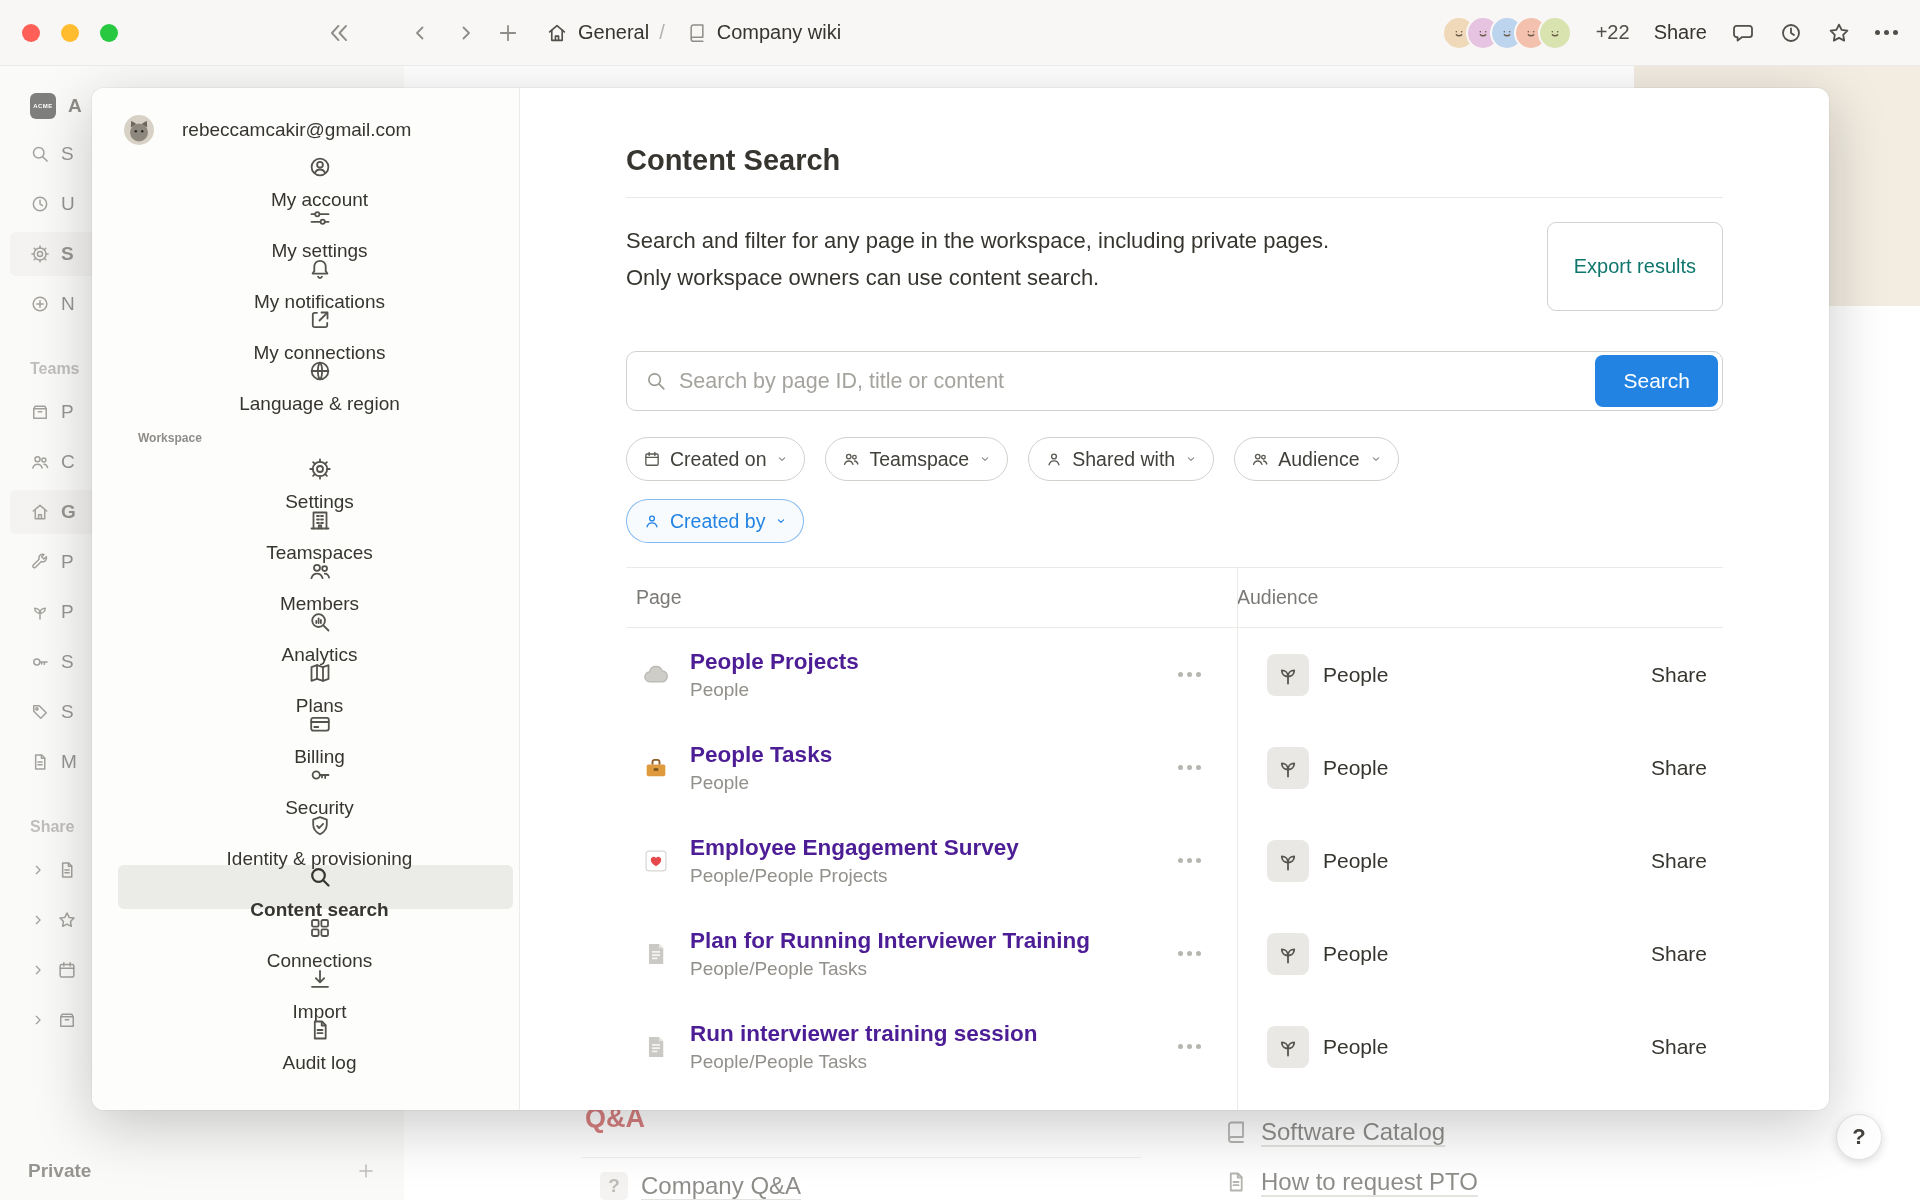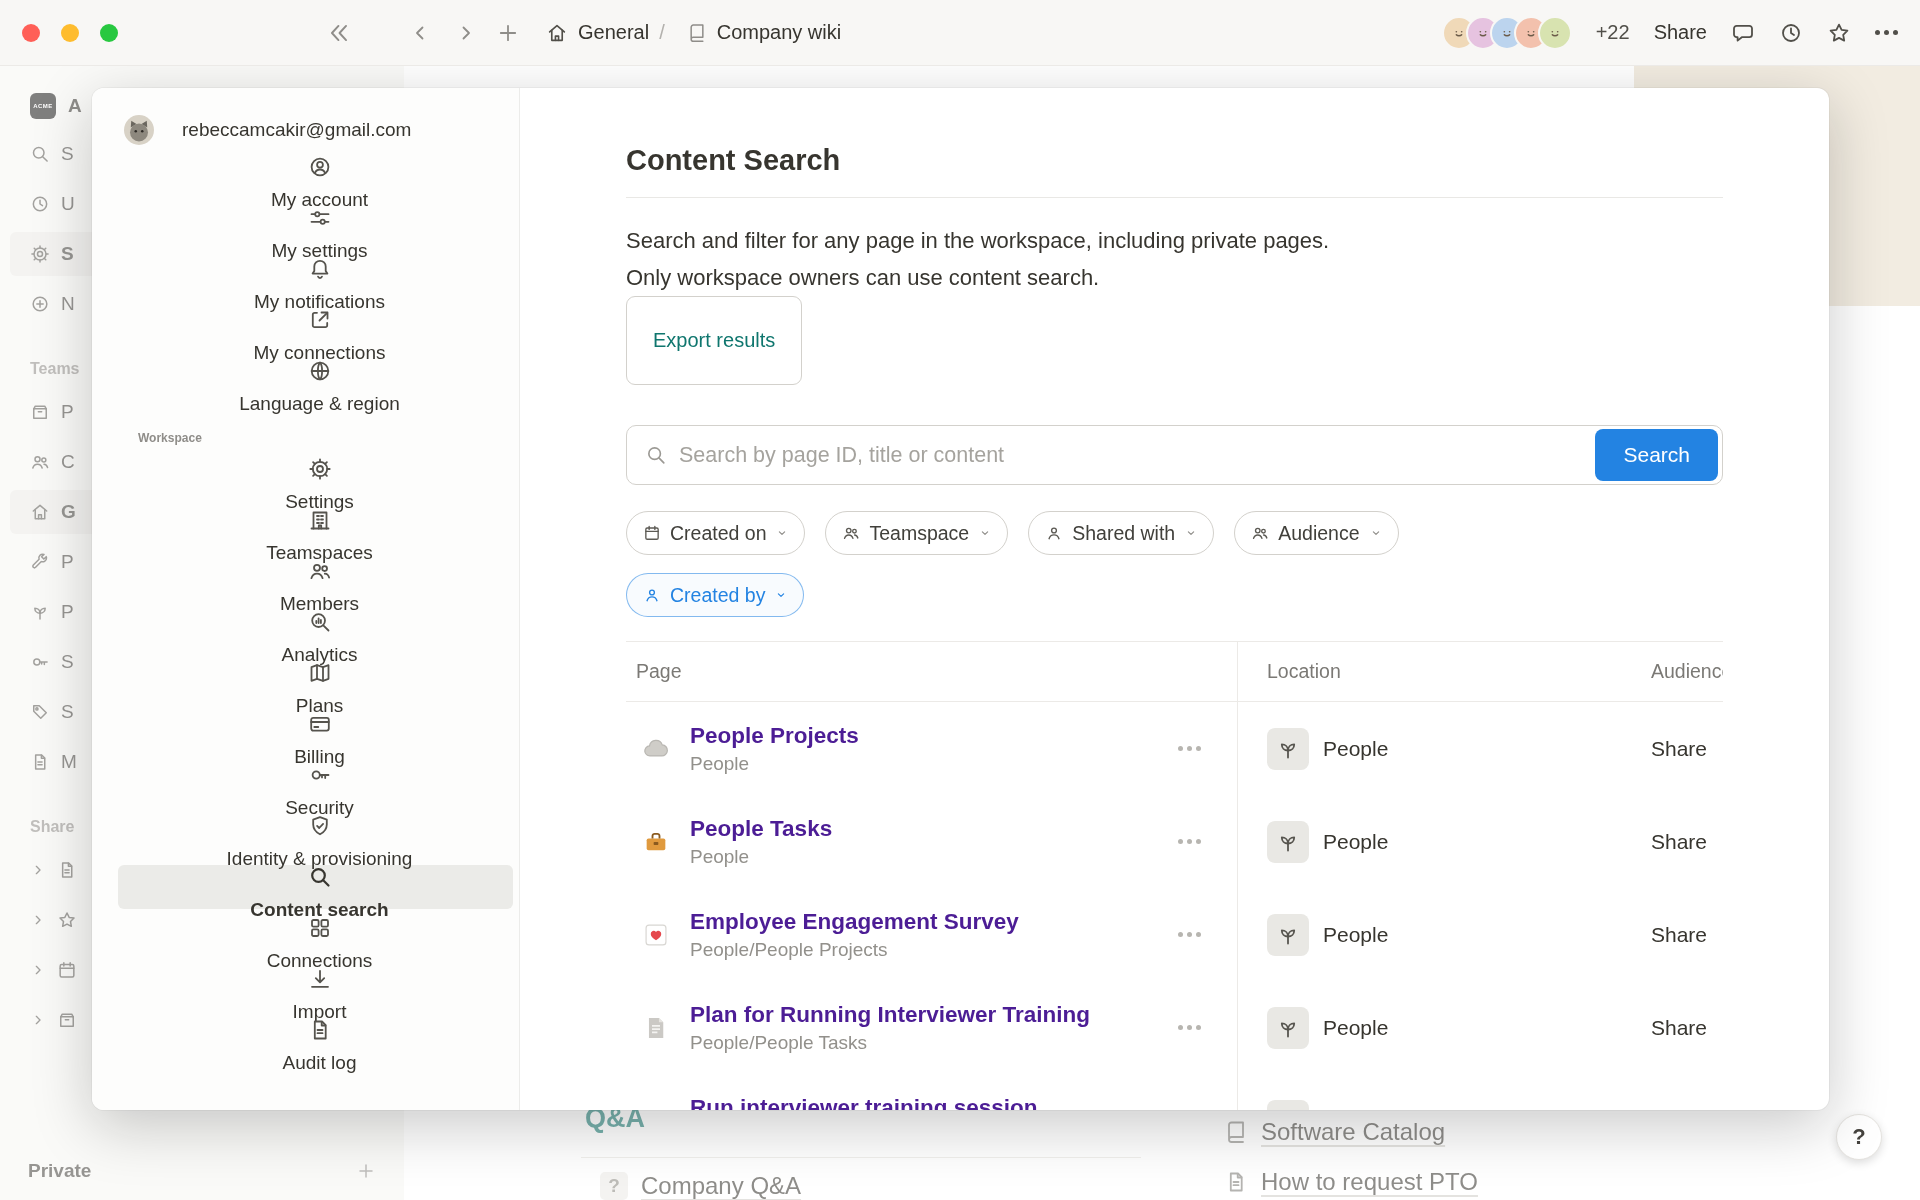--- a/index.html
+++ b/index.html
@@ -37,21 +37,21 @@
   .sb-row { display:flex; align-items:center; gap:11px; height:44px; margin:0 10px 6px; padding:0 8px 0 20px; border-radius:6px; font-size:19px; color:#45433e; cursor:pointer; }
   .sb-row .ic { color:#5c5a54; }
   .sb-row.active { background:#ebeae6; font-weight:600; }
   .sb-head { font-size:16px; font-weight:600; color:#908e89; margin:34px 0 12px 30px; cursor:pointer; }
   .sb-chev { color:#a3a19c; }
   .sb-private { position:absolute; left:0; right:0; bottom:18px; display:flex; align-items:center; justify-content:space-between; padding:0 28px; font-size:19px; color:#45433e; cursor:pointer;font-weight:bold; }
 
   
   .canvas { position:absolute; left:404px; top:66px; right:0; bottom:0; background:#fff; z-index:1; }
   .cover { position:absolute; right:0; top:0; width:286px; height:240px; background:#e8ddca; }
-  .qa-head { position:absolute; left:181px; top:1037px; font-size:27px; font-weight:700; color:#0f766e; }
+  .qa-head { position:absolute; left:181px; top:1037px; font-size:27px; font-weight:700; color:#b91c1c; }
   .qa-div { position:absolute; left:177px; top:1091px; width:560px; border-top:1px solid #e4e2de; }
   .bg-link { position:absolute; display:flex; align-items:center; gap:13px; cursor:pointer; }
   .bg-link .lbl { font-size:24px; color:#37352f; text-decoration:underline; text-decoration-color:#cfcdc8; text-underline-offset:5px; }
   .bg-link .bic { color:#7b7974; }
   .qmark-box { width:28px; height:28px; border-radius:5px; background:#eceae6; color:#8a8880; font-size:19px; font-weight:700; display:flex; align-items:center; justify-content:center; }
 
   
   .scrim { position:absolute; left:0; top:66px; right:0; bottom:0; background:rgba(255,255,255,0.44); z-index:40; }
   .help-fab { position:absolute; left:1836px; top:1114px; width:46px; height:46px; border-radius:50%; background:#fff;
               border:1px solid #e5e3df; box-shadow:0 3px 10px rgba(0,0,0,.14); font-size:22px; font-weight:600; color:#45433e;
@@ -67,21 +67,21 @@
   .sn-item { display:flex; align-items:center; gap:10px; height:44px; padding:0 12px 0 20px; border-radius:6px; margin-bottom:7px;
              font-size:19px; color:#37352f; cursor:pointer;flex-direction:column; }
   .sn-item .ic { color:#55534d; }
   .sn-item.selected { background:#ebebe8; font-weight:600; }
   .sn-item.selected .ic { stroke-width:2.2; color:#37352f; }
   .sn-head { font-size:12px; font-weight:600; color:#8f8d89; margin:28px 0 12px 20px; }
 
   .scontent { flex:1; display:flex; flex-direction:column; padding:0 106px; overflow:hidden; }
   .page-title { margin-top:56px; font-size:29px; font-weight:700; color:#37352f; }
   .tdiv { margin-top:20px; border-top:1px solid #e9e8e5; }
-  .introw { display:flex; justify-content:space-between; align-items:flex-start; margin-top:24px;flex-direction:column; }
+  .introw { display:flex; justify-content:space-between; align-items:flex-start; margin-top:24px; }
   .desc { font-size:22px; line-height:37px; color:#37352f; }
   .export-btn { font-size:20px; color:#0f766e; background:#fff; border:1px solid #d3d1cc; border-radius:9px; padding:32px 26px; cursor:pointer; white-space:nowrap; }
 
   .searchbar { display:flex; align-items:center; margin-top:40px; height:60px; border:1px solid #d3d1cc; border-radius:10px; padding-left:18px; }
   .searchbar .ic { color:#9b9994; }
   .searchbar input { flex:1; border:none; outline:none; font-size:21.5px; margin-left:12px; color:#37352f; font-family:"Liberation Sans",sans-serif; background:transparent; }
   .searchbar input::placeholder { color:#a5a39e; }
   .search-go { height:52px; margin:4px 4px 4px 0; padding:0 28px; border:none; border-radius:8px; background:#2383e2; color:#fff;
                font-size:21px; font-weight:500; cursor:pointer; font-family:"Liberation Sans",sans-serif; }
 
@@ -672,21 +672,20 @@
         </svg>
       <span>Created by</span>
       <svg class="ic s14 chev">
           <use href="#i-chev-d"></use>
         </svg>
     </div>
 
     <div class="tbl">
       <div class="thead">
         <div class="c-page">Page</div>
-        <div class="c-loc">Location</div>
         <div class="c-aud">Audience</div>
       </div>
 
       <div class="trow">
         <div class="c-page">
           <span class="picon">
             <svg viewBox="0 0 24 24" width="30" height="30">
                 <path d="M7.3 17.5a4 4 0 0 1-.5-8A5.3 5.3 0 0 1 17 8.7a3.9 3.9 0 0 1-.6 8.8Z" fill="#cfcdc8" stroke="#b9b7b2" stroke-width="1"></path>
               </svg>
           </span>

